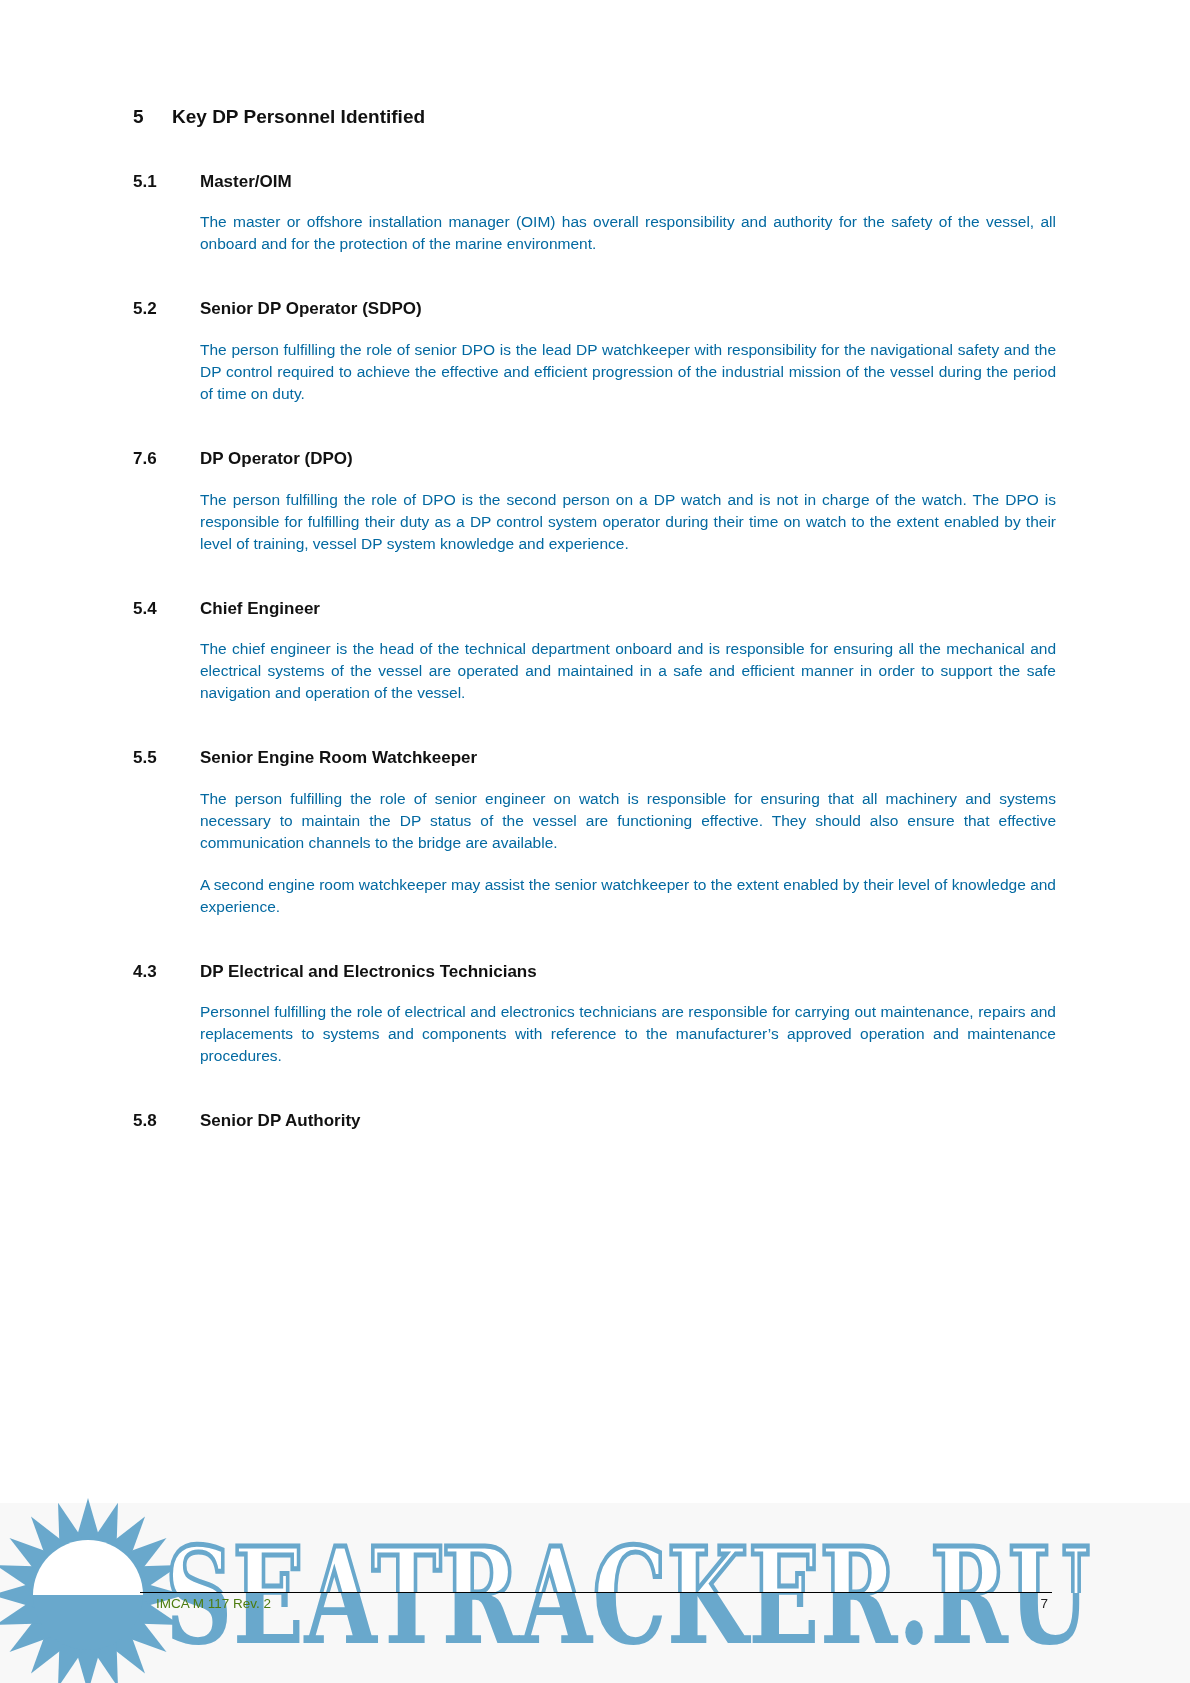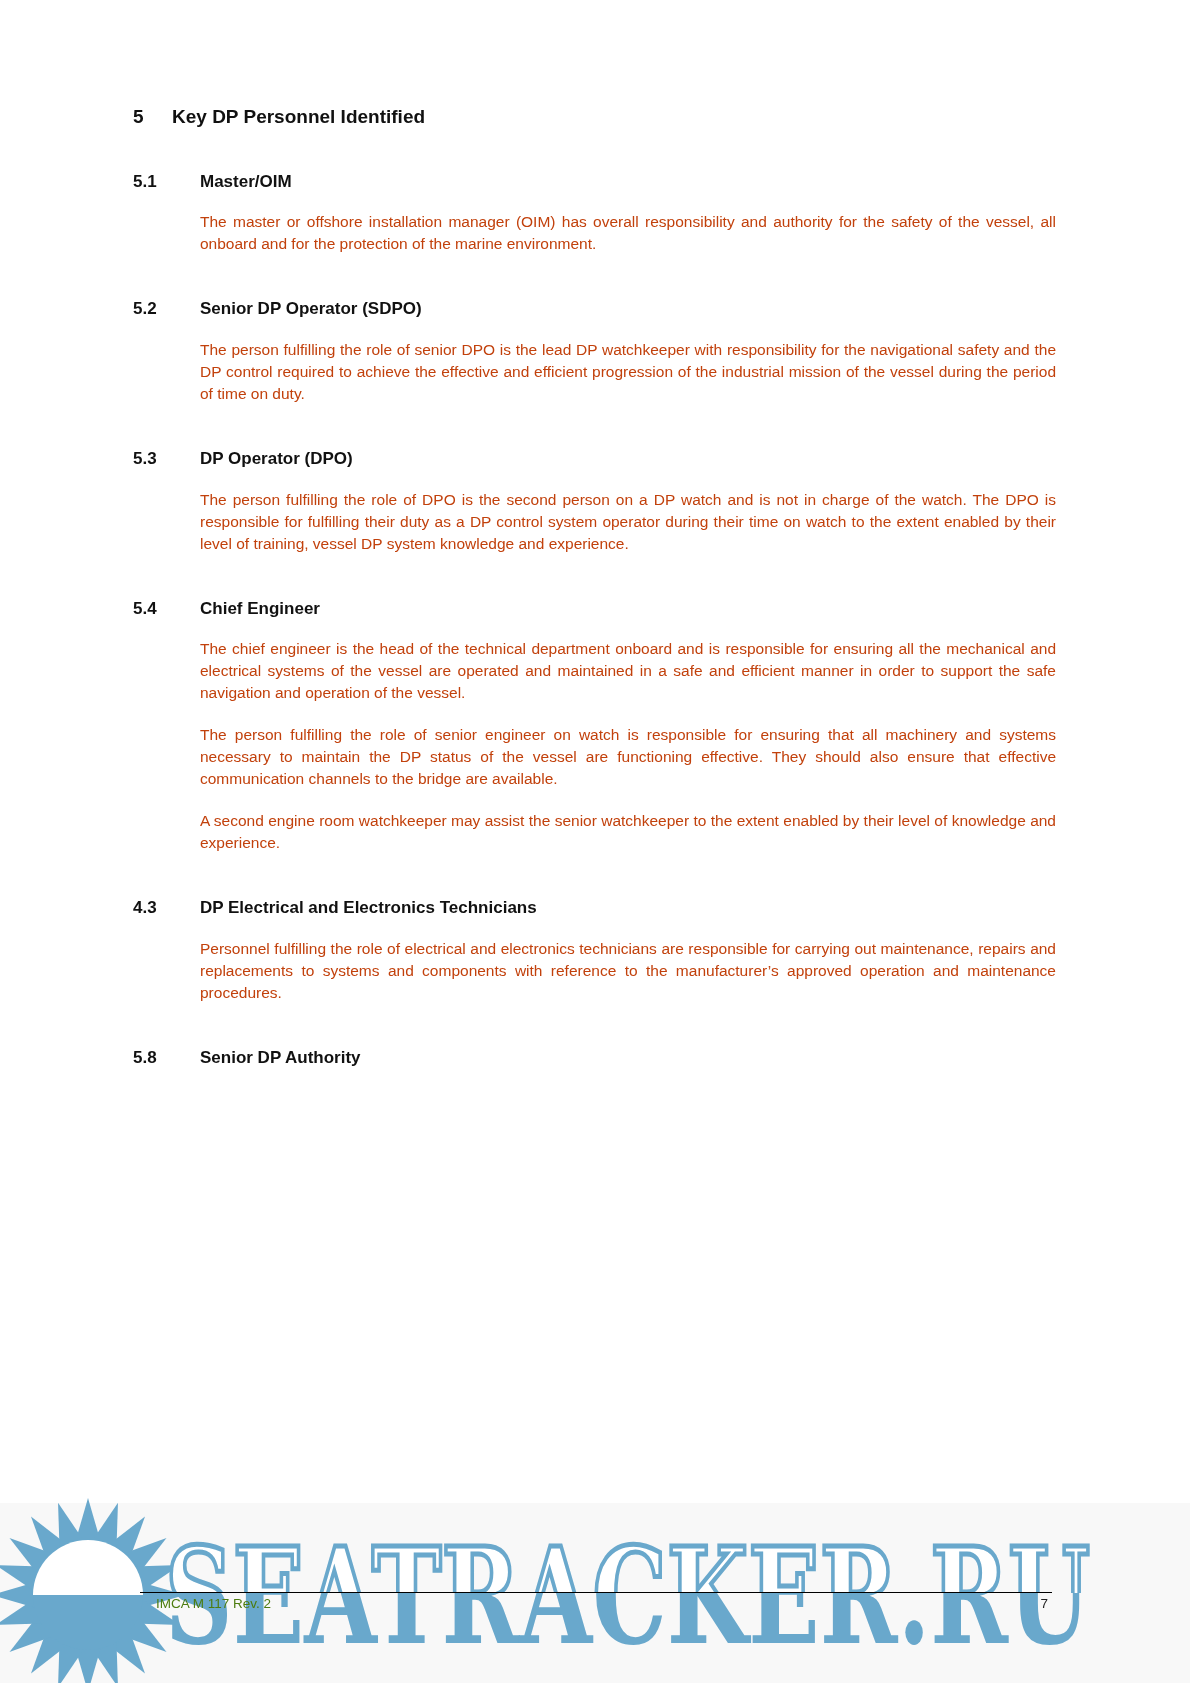--- a/index.html
+++ b/index.html
@@ -34,21 +34,21 @@
     font-weight: 700;
     color: #111;
     line-height: 1.15;
   }
   .sec-heading .num { width: 67px; flex: 0 0 67px; font-weight: 700; }
   .sec-body {
     margin: 20px 0 0 67px;
     font-size: 15.5px;
     line-height: 22px;
     text-align: justify;
-    color: #c2410c;
+    color: #0369a1;
   }
   
   .watermark-band {
     position: absolute;
     left: 0; top: 1503px;
     width: 100%; height: 180px;
     background: #f8f8f8;
     z-index: 0;
   }
   .watermark-svg {
@@ -149,35 +149,39 @@
     <div class="section">
       <div class="sec-heading">
         <span class="num">5.2</span>
         <span>Senior DP Operator (SDPO)</span>
       </div>
       <p class="sec-body">The person fulfilling the role of senior DPO is the lead DP watchkeeper with responsibility for the navigational safety and the DP control required to achieve the effective and efficient progression of the industrial mission of the vessel during the period of time on duty.</p>
     </div>
 
     <div class="section">
       <div class="sec-heading">
-        <span class="num">5.3</span>
+        <span class="num">7.6</span>
         <span>DP Operator (DPO)</span>
       </div>
       <p class="sec-body">The person fulfilling the role of DPO is the second person on a DP watch and is not in charge of the watch. The DPO is responsible for fulfilling their duty as a DP control system operator during their time on watch to the extent enabled by their level of training, vessel DP system knowledge and experience.</p>
     </div>
 
     <div class="section">
       <div class="sec-heading">
         <span class="num">5.4</span>
         <span>Chief Engineer</span>
       </div>
       <p class="sec-body">The chief engineer is the head of the technical department onboard and is responsible for ensuring all the mechanical and electrical systems of the vessel are operated and maintained in a safe and efficient manner in order to support the safe navigation and operation of the vessel.</p>
     </div>
 
     <div class="section">
+      <div class="sec-heading">
+        <span class="num">5.5</span>
+        <span>Senior Engine Room Watchkeeper</span>
+      </div>
       <p class="sec-body">The person fulfilling the role of senior engineer on watch is responsible for ensuring that all machinery and systems necessary to maintain the DP status of the vessel are functioning effective.  They should also ensure that effective communication channels to the bridge are available.</p>
     </div>
 
     <div class="section">
       <p class="sec-body">A second engine room watchkeeper may assist the senior watchkeeper to the extent enabled by their level of knowledge and experience.</p>
     </div>
 
     <div class="section">
       <div class="sec-heading">
         <span class="num">4.3</span>

